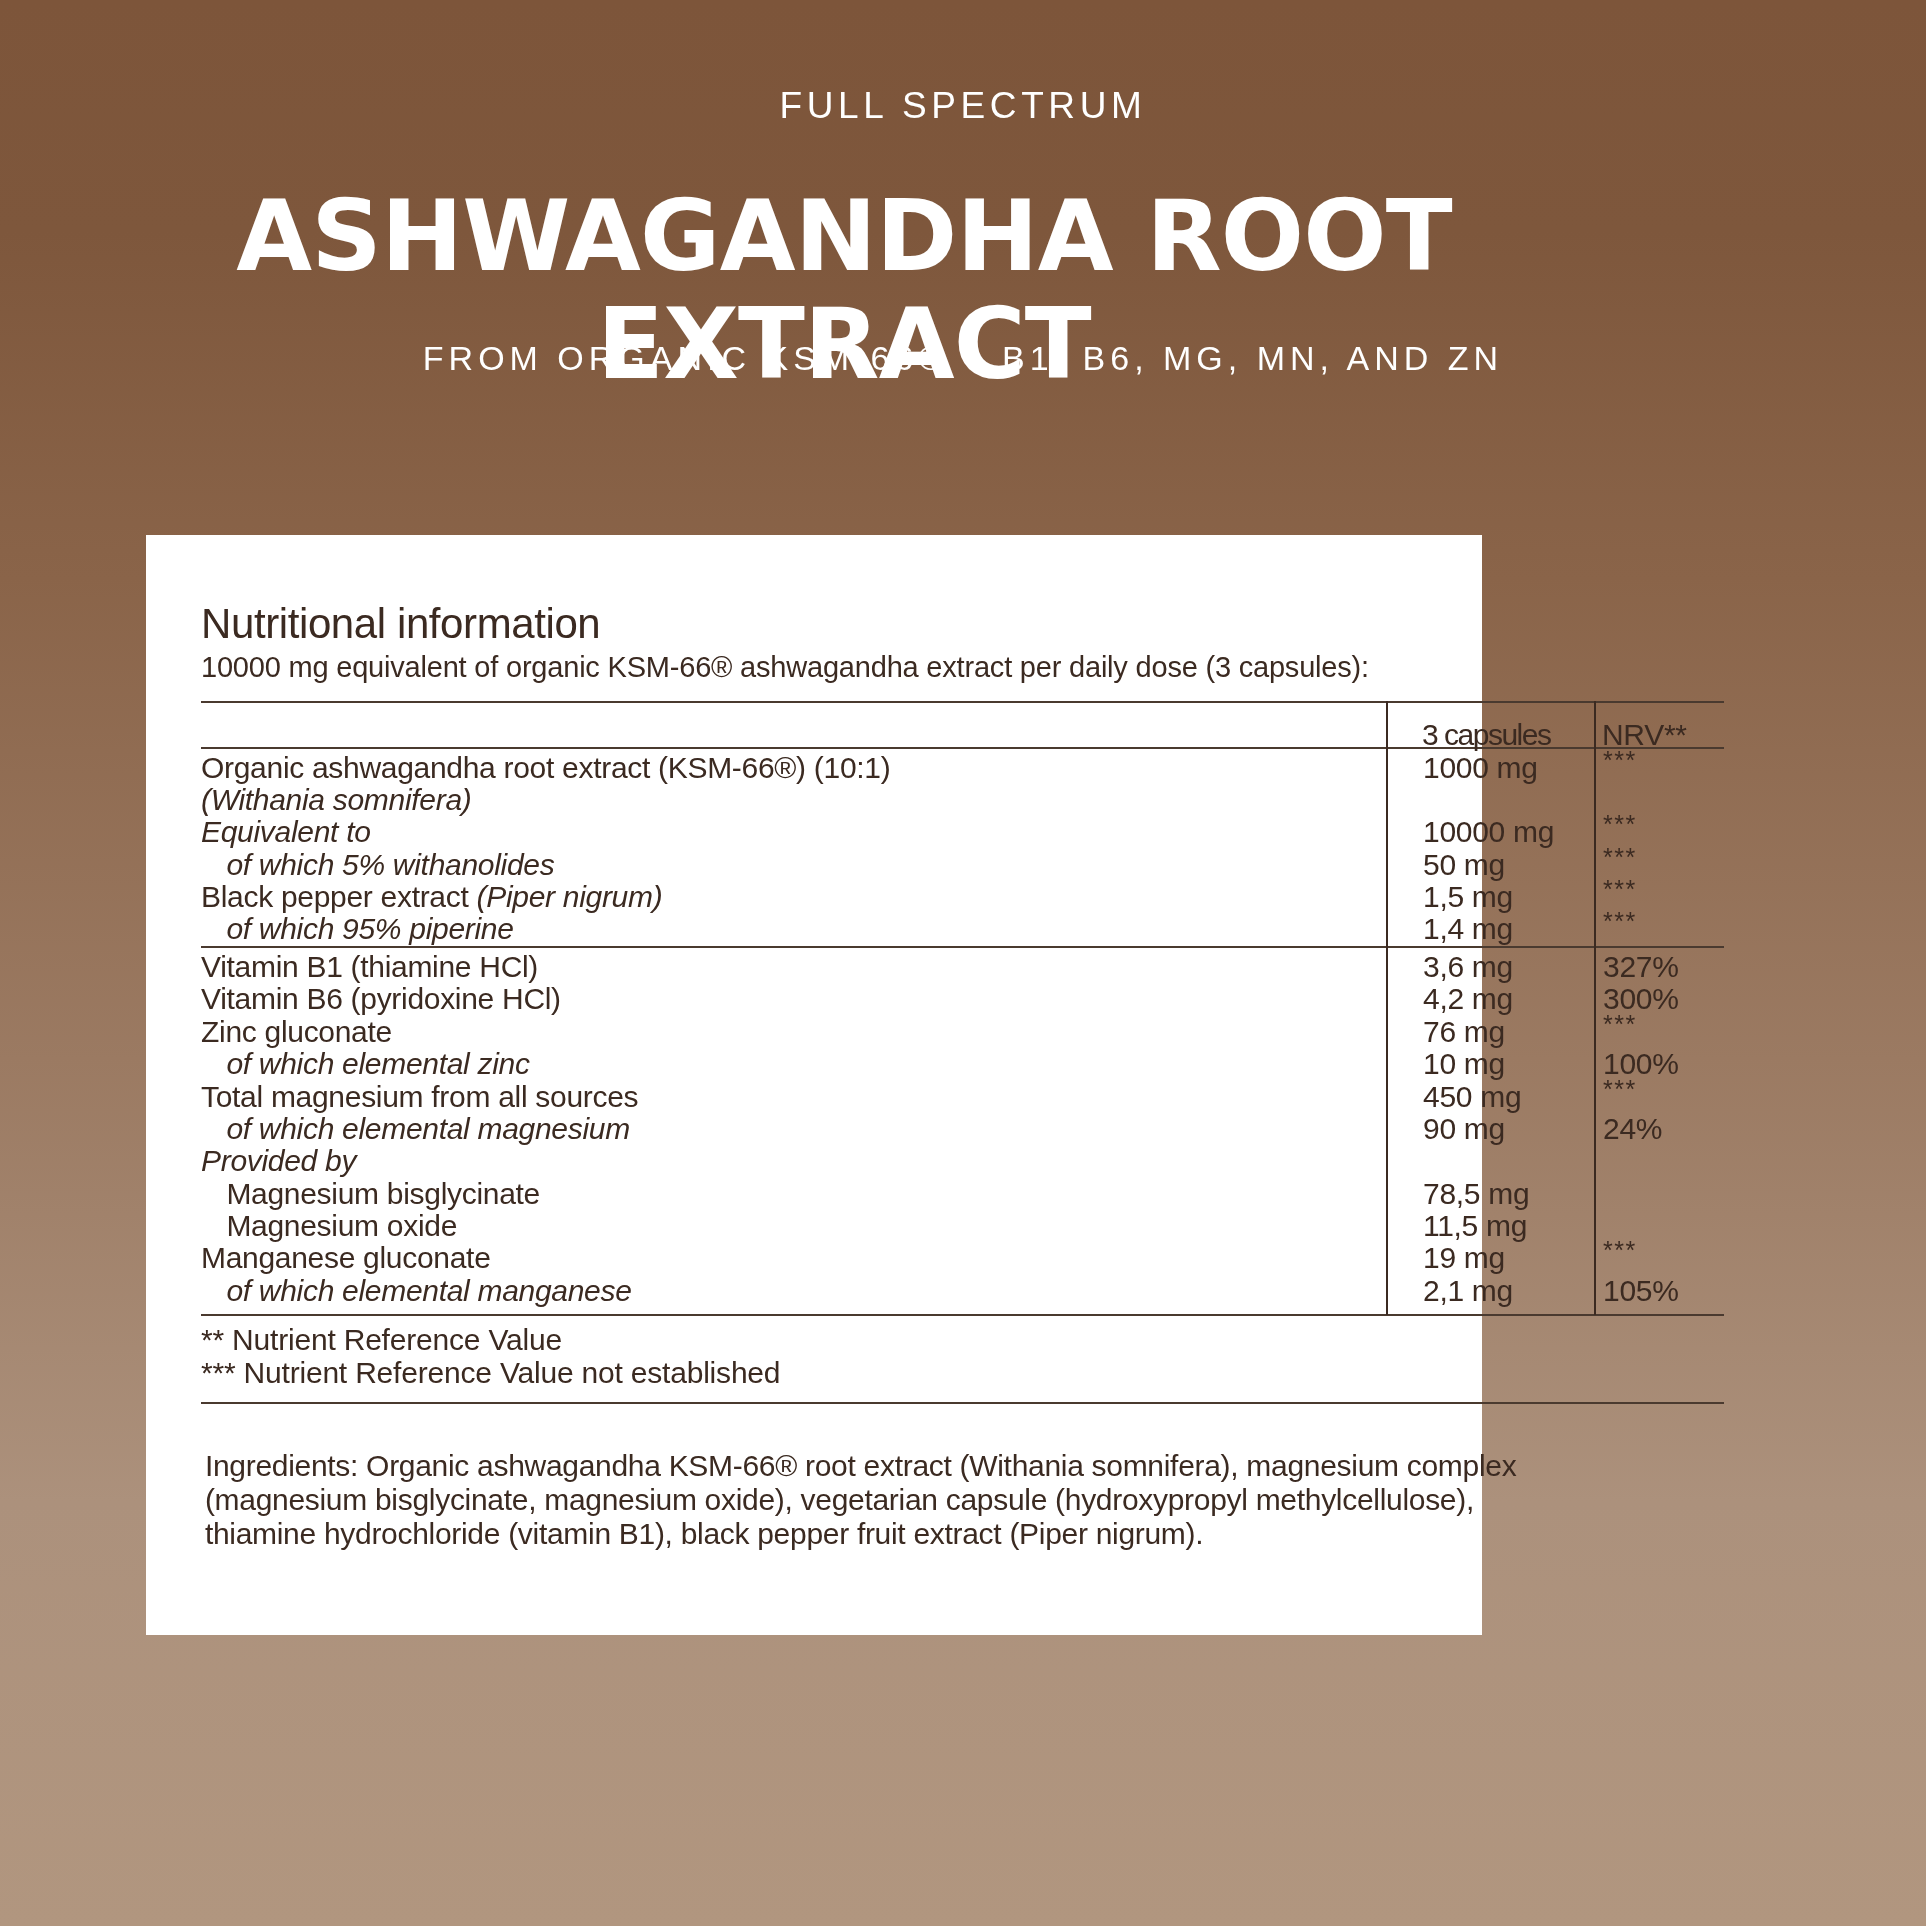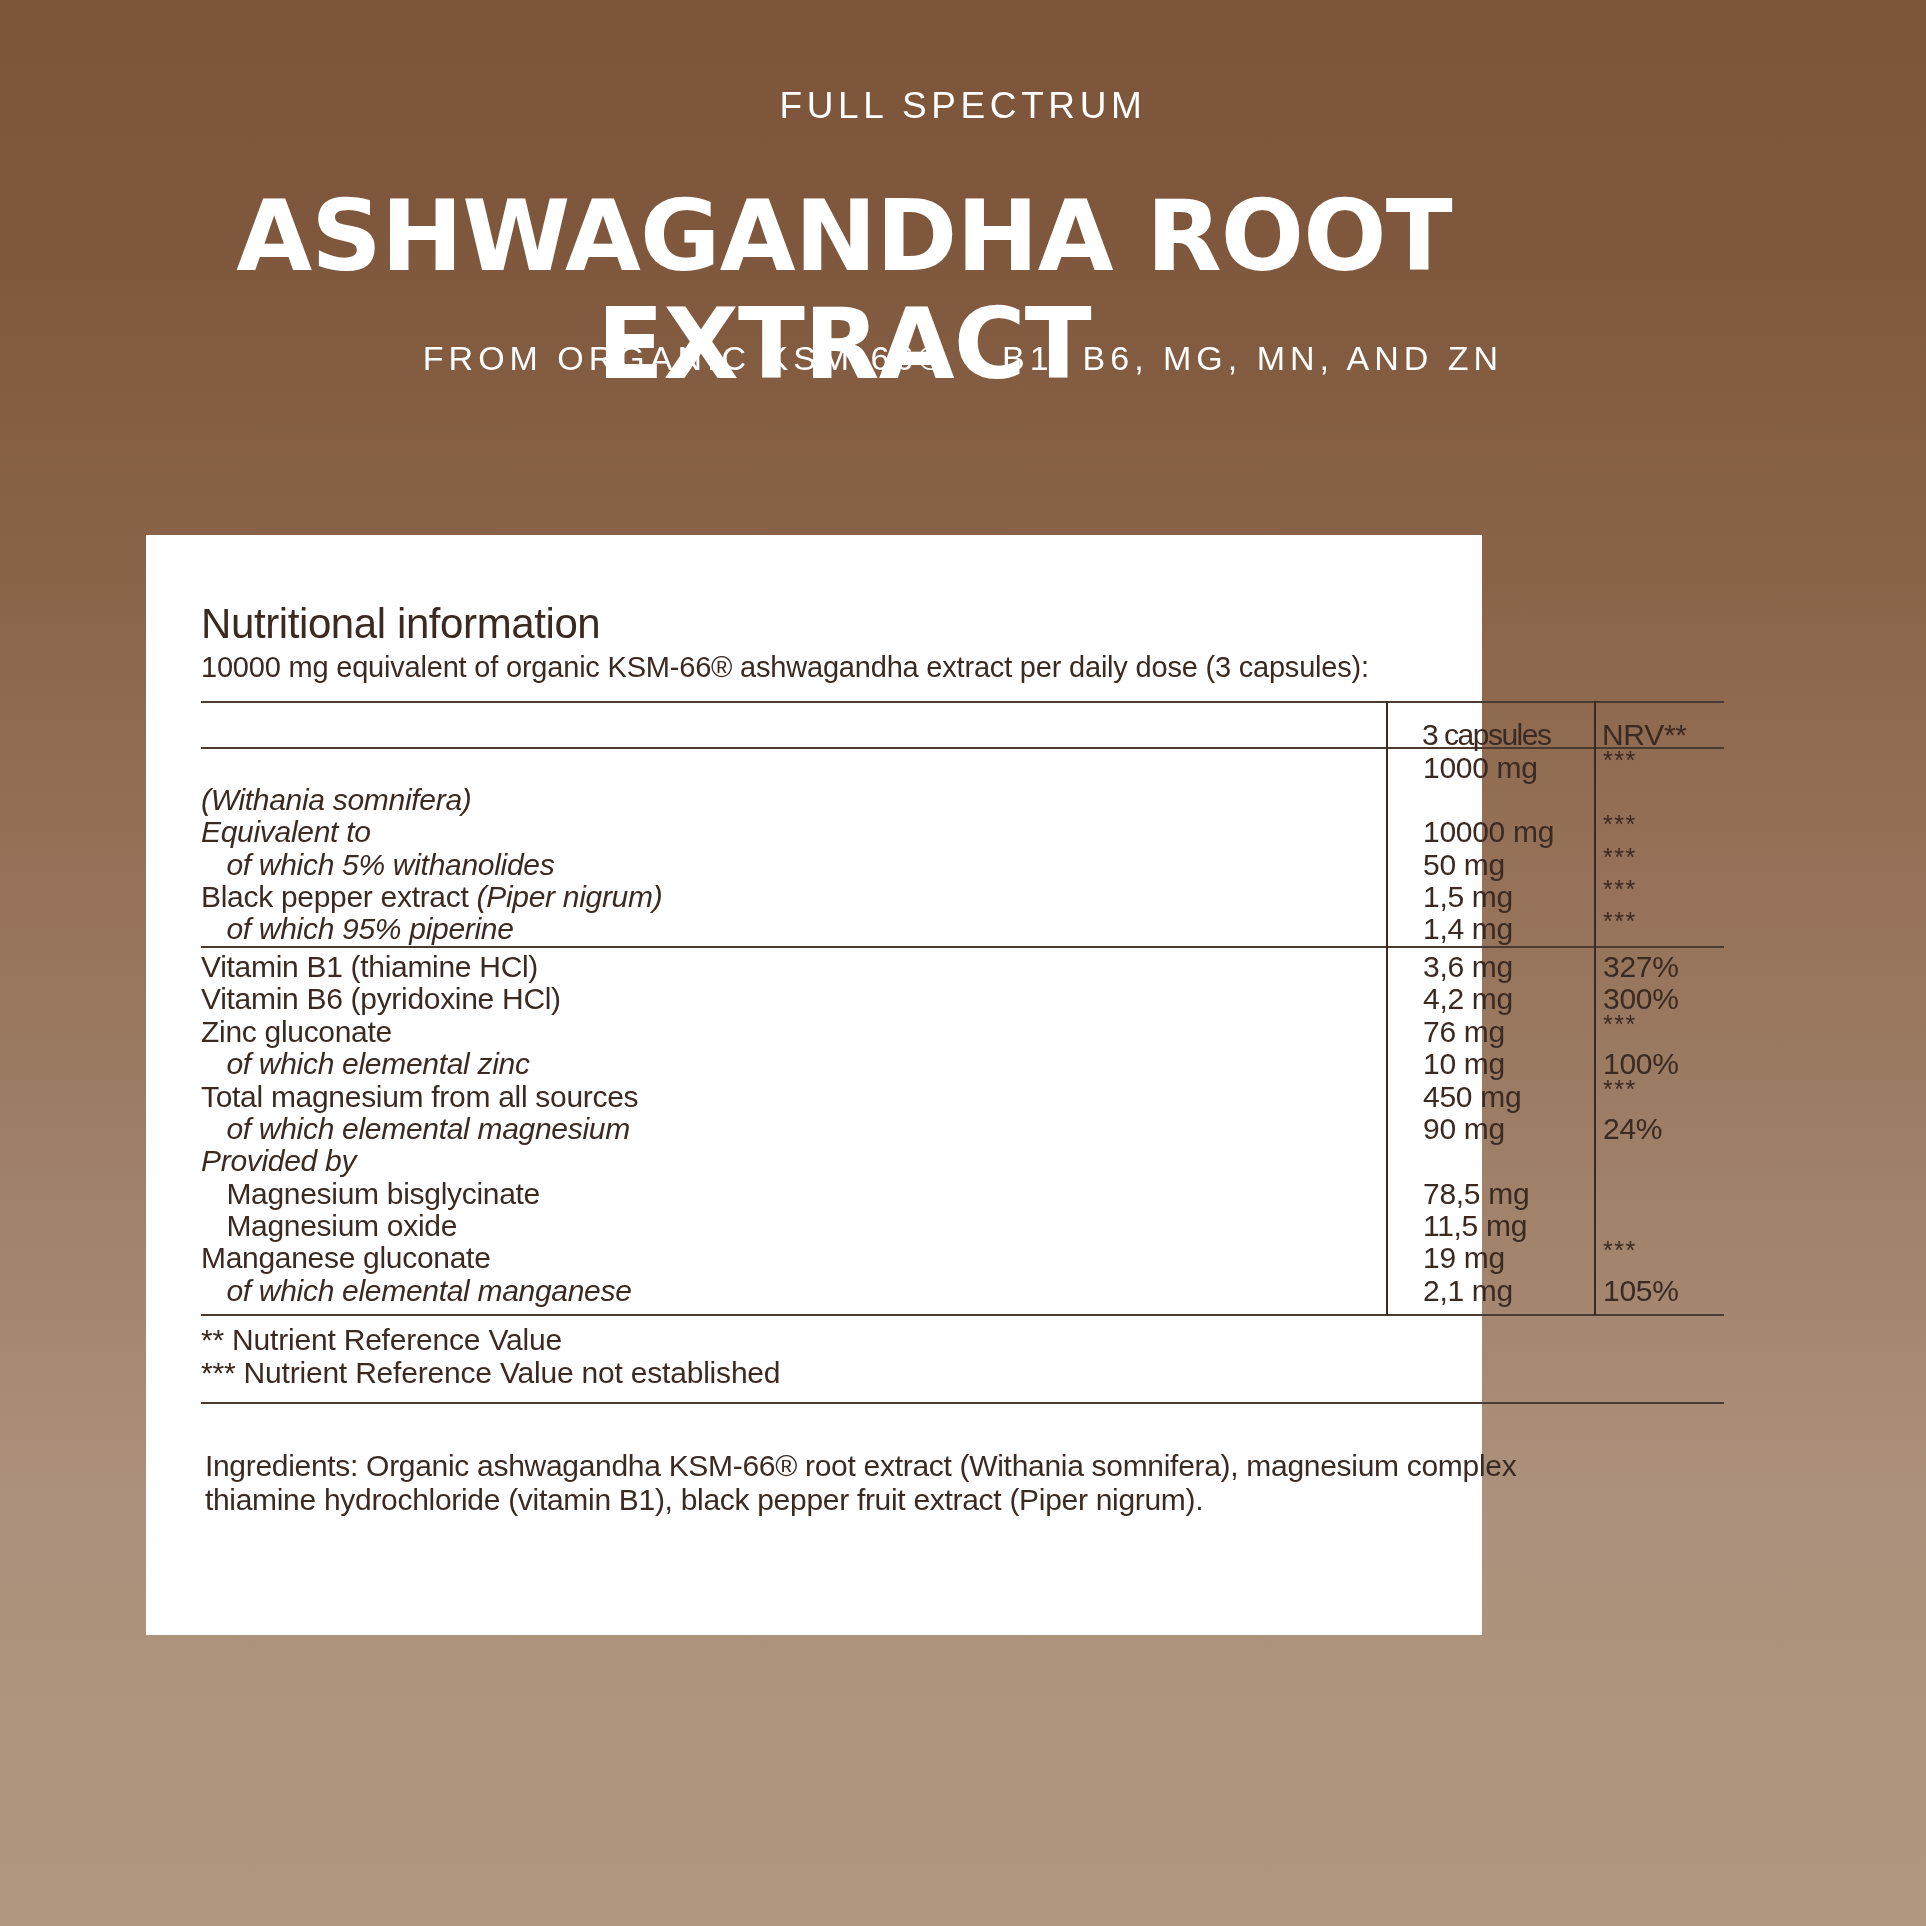--- a/index.html
+++ b/index.html
@@ -80,20 +80,21 @@
     <div class="rule" style="top:867px; height:1.5px;"></div>
     <div class="vline" style="left:1185px; top:166px; height:614px;"></div>
     <div class="vline" style="left:1393px; top:166px; height:614px;"></div>
 
     <div class="row hdr" style="top:184px;">
       <span class="amt">3 capsules</span>
       <span class="nrv">NRV**</span>
     </div>
 
     <div class="row" style="top:217px;">
+      <span class="name">Organic ashwagandha root extract (KSM-66®) (10:1)</span>
       <span class="amt">1000 mg</span>
       <span class="nrv stars">***</span>
     </div>
     <div class="row" style="top:249px;">
       <span class="name it">(Withania somnifera)</span>
     </div>
     <div class="row" style="top:281px;">
       <span class="name it">Equivalent to</span>
       <span class="amt">10000 mg</span>
       <span class="nrv stars">***</span>
@@ -164,17 +165,18 @@
       <span class="name indent it">of which elemental manganese</span>
       <span class="amt">2,1 mg</span>
       <span class="nrv">105%</span>
     </div>
 
     <div class="foot" style="top:788px;">** Nutrient Reference Value</div>
     <div class="foot" style="top:821px;">*** Nutrient Reference Value not established</div>
 
     <div class="ingredients">
       <span>Ingredients: Organic ashwagandha KSM-66® root extract (Withania somnifera), magnesium complex</span>
+      <span>(magnesium bisglycinate, magnesium oxide), vegetarian capsule (hydroxypropyl methylcellulose),</span>
       <span>thiamine hydrochloride (vitamin B1), black pepper fruit extract (Piper nigrum).</span>
     </div>
   </div>
 </div>
 
 
 </body></html>

